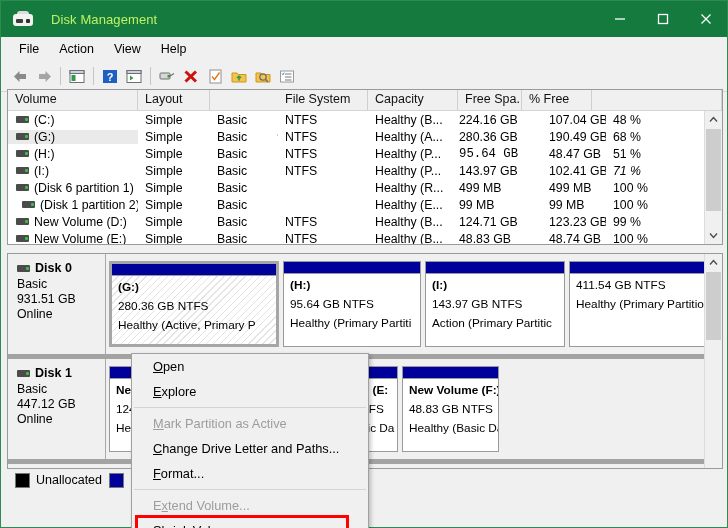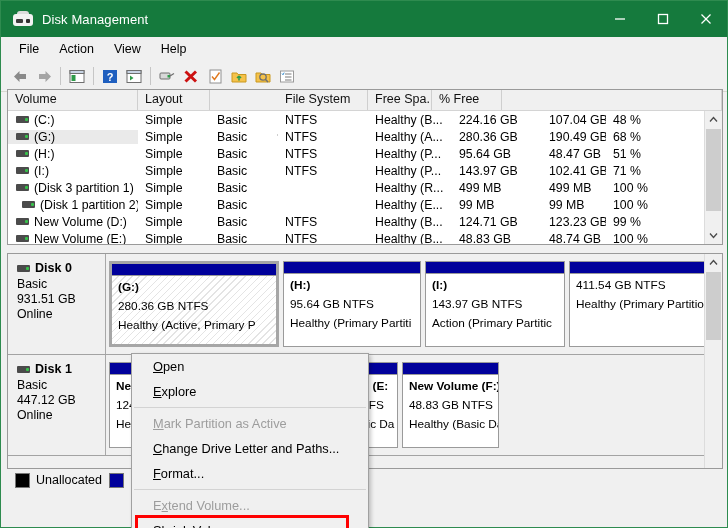--- a/index.html
+++ b/index.html
@@ -16,21 +16,21 @@
             position:relative;}
   .title-icon{width:20px;height:16px;margin-left:12px;position:relative;flex:none;}
   .title-icon .body{position:absolute;left:0;top:3px;width:20px;height:12px;
       background:#f2f2f2;border-radius:3px;}
   .title-icon .cap{position:absolute;left:4px;top:0px;width:12px;height:5px;
       background:#dcdcdc;border-radius:3px 3px 0 0;}
   .title-icon .slot{position:absolute;left:3px;top:8px;width:7px;height:4px;
       background:#3c3c3c;border-radius:1px;}
   .title-icon .led{position:absolute;left:13px;top:8px;width:4px;height:4px;
       background:#2f2f2f;border-radius:1px;}
-  .title-text{margin-left:9px;color:#ffffff;font-size:13px;letter-spacing:.1px;}
+  .title-text{margin-left:18px;color:#bef264;font-size:13px;letter-spacing:.1px;}
   .win-btns{position:absolute;right:0;top:0;height:36px;display:flex;}
   .win-btn{width:43px;height:36px;display:flex;align-items:center;justify-content:center;}
   .win-btn svg{display:block;}
 
   
   .menubar{height:23px;background:#f0f0f0;display:flex;align-items:center;
            padding-left:8px;border-bottom:1px solid #f0f0f0;}
   .menu-item{padding:2px 10px;font-size:12.5px;color:#000;}
 
   
@@ -59,21 +59,21 @@
       background:#36c24a;border-radius:1px;}
   .vscroll{position:absolute;right:0;top:0;width:17px;height:100%;
            background:#f0f0f0;border-left:1px solid #dcdcdc;}
   .sb-arrow{height:17px;display:flex;align-items:center;justify-content:center;}
   .sb-thumb{position:absolute;left:1px;right:1px;background:#cdcdcd;}
 
   
   .disk-pane{position:absolute;left:6px;top:252px;width:716px;height:216px;
              background:#f0f0f0;border:1px solid #9a9a9a;box-sizing:border-box;
              overflow:hidden;}
-  .disk-row{display:flex;height:100px;border-bottom:1px solid #a3a3a3;}
+  .disk-row{display:flex;height:100px;border-bottom:5px solid #a3a3a3;}
   .disk-info{width:98px;box-sizing:border-box;background:#f0f0f0;
              border-right:1px solid #a8a8a8;padding:7px 0 0 9px;flex:none;}
   .disk-title{display:flex;align-items:center;font-weight:bold;font-size:12.5px;
               margin-bottom:2px;}
   .disk-title .drv-ico{margin-right:5px;}
   .disk-line{font-size:12.3px;line-height:15px;}
   .parts{flex:1;display:flex;padding:7px 5px 7px 3px;box-sizing:border-box;gap:4px;
          position:relative;}
   .part{box-sizing:border-box;background:#fff;border:1px solid #9a9a9a;
         display:flex;flex-direction:column;position:relative;}
@@ -222,20 +222,21 @@
         </svg>
     </div>
   </div>
 
   <div class="vol-pane">
     <div class="vol-head" id="volHead">
         <div class="hc" style="width: 130px;">Volume</div>
         <div class="hc" style="width: 72px;">Layout</div>
         <div class="hc" style="width: 68px; margin-top: 44px;">Type</div>
         <div class="hc" style="width: 90px;">File System</div>
+        <div class="hc" style="width: 90px;">Capacity</div>
         <div class="hc" style="width: 64px;">Free Spa...</div>
         <div class="hc" style="width: 70px;">% Free</div>
         <div class="hc" style="flex: 1 1 0%;"></div>
       </div>
     <div class="vol-body">
       <div id="volRows">
           <div class="vrow">
             <div class="vcell c0" style="width: 130px;">
               <span class="drv-ico"></span>
               <span>(C:)</span>
@@ -263,41 +264,41 @@
           </div>
           <div class="vrow">
             <div class="vcell c0" style="width: 130px;">
               <span class="drv-ico"></span>
               <span>(H:)</span>
             </div>
             <div class="vcell c1" style="width: 72px;">Simple</div>
             <div class="vcell c2" style="width: 68px;">Basic</div>
             <div class="vcell c3" style="width: 90px;">NTFS</div>
             <div class="vcell c4" style="width: 84px;">Healthy (P...</div>
-            <div class="vcell c5" style="width: 90px;">95.64 GB</div>
+            <div class="vcell c5" style="width: 90px; font-family: Liberation Mono, monospace;">95.64 GB</div>
             <div class="vcell c6" style="width: 64px;">48.47 GB</div>
             <div class="vcell c7" style="width: 70px;">51 %</div>
           </div>
           <div class="vrow">
             <div class="vcell c0" style="width: 130px;">
               <span class="drv-ico"></span>
               <span>(I:)</span>
             </div>
             <div class="vcell c1" style="width: 72px;">Simple</div>
             <div class="vcell c2" style="width: 68px;">Basic</div>
             <div class="vcell c3" style="width: 90px;">NTFS</div>
             <div class="vcell c4" style="width: 84px;">Healthy (P...</div>
             <div class="vcell c5" style="width: 90px;">143.97 GB</div>
             <div class="vcell c6" style="width: 64px;">102.41 GB</div>
-            <div class="vcell c7" style="width: 70px;">71 %</div>
-          </div>
-          <div class="vrow">
-            <div class="vcell c0" style="width: 130px;">
-              <span class="drv-ico"></span>
-              <span>(Disk 3 partition 1)</span>
+            <div class="vcell c7" style="width: 70px; font-style: italic;">71 %</div>
+          </div>
+          <div class="vrow">
+            <div class="vcell c0" style="width: 130px;">
+              <span class="drv-ico"></span>
+              <span>(Disk 6 partition 1)</span>
             </div>
             <div class="vcell c1" style="width: 72px;">Simple</div>
             <div class="vcell c2" style="width: 68px;">Basic</div>
             <div class="vcell c3" style="width: 90px;"></div>
             <div class="vcell c4" style="width: 84px;">Healthy (R...</div>
             <div class="vcell c5" style="width: 90px;">499 MB</div>
             <div class="vcell c6" style="width: 64px;">499 MB</div>
             <div class="vcell c7" style="width: 70px;">100 %</div>
           </div>
           <div class="vrow">

